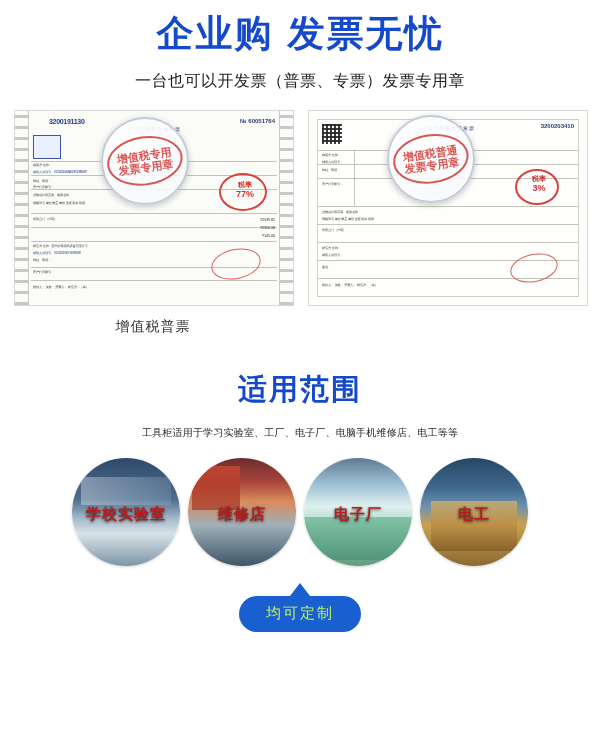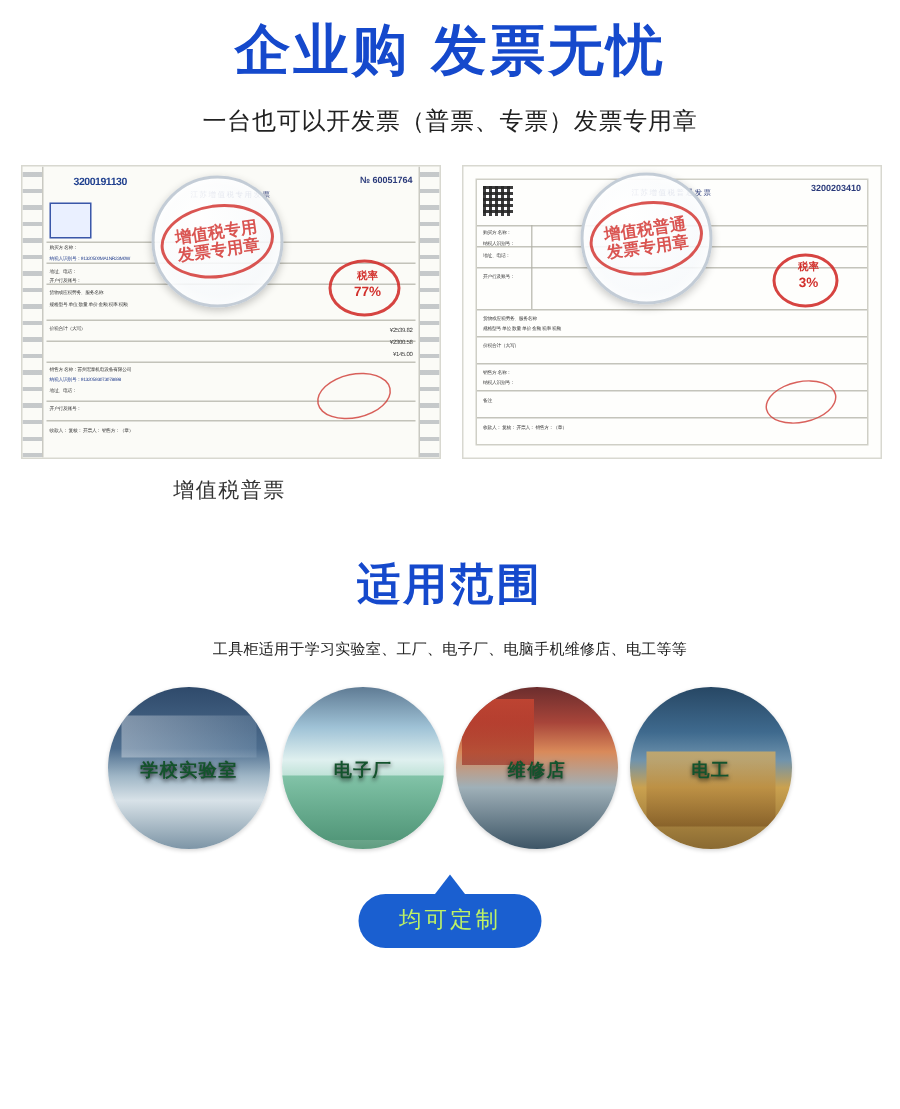--- a/index.html
+++ b/index.html
@@ -243,22 +243,22 @@
     overflow: hidden;
     position: relative;
     box-shadow: 0 1px 3px rgba(0,0,0,0.18);
   }
   .circle .photo { position: absolute; inset: 0; }
   .circle-label {
     position: absolute;
     left: 50%;
     top: 52%;
     transform: translate(-50%,-50%);
-    color: #14532d;
-    font-size: 12px;
+    color: #b91c1c;
+    font-size: 15px;
     font-weight: bold;
     letter-spacing: 1px;
     text-shadow: 0 1px 3px rgba(0,0,0,0.75);
     white-space: nowrap;
   }
 
   
   .ph-lab {
     background:
       linear-gradient(to bottom, #2f4a6b 0%, #4d6d8e 38%, #9fb6c6 55%, #d8e2e8 70%, #7d95a6 100%);
@@ -471,28 +471,28 @@
 
     <div class="circles">
       <div class="circle-wrap">
         <div class="circle">
           <div class="photo ph-lab"></div>
           <div class="circle-label">学校实验室</div>
         </div>
       </div>
       <div class="circle-wrap">
         <div class="circle">
-          <div class="photo ph-electronics"></div>
-          <div class="circle-label">电子厂</div>
+          <div class="photo ph-repair"></div>
+          <div class="circle-label">维修店</div>
         </div>
       </div>
       <div class="circle-wrap">
         <div class="circle">
-          <div class="photo ph-repair"></div>
-          <div class="circle-label">维修店</div>
+          <div class="photo ph-electronics"></div>
+          <div class="circle-label">电子厂</div>
         </div>
       </div>
       <div class="circle-wrap">
         <div class="circle">
           <div class="photo ph-electrician"></div>
           <div class="circle-label">电工</div>
         </div>
       </div>
     </div>
   </section>

